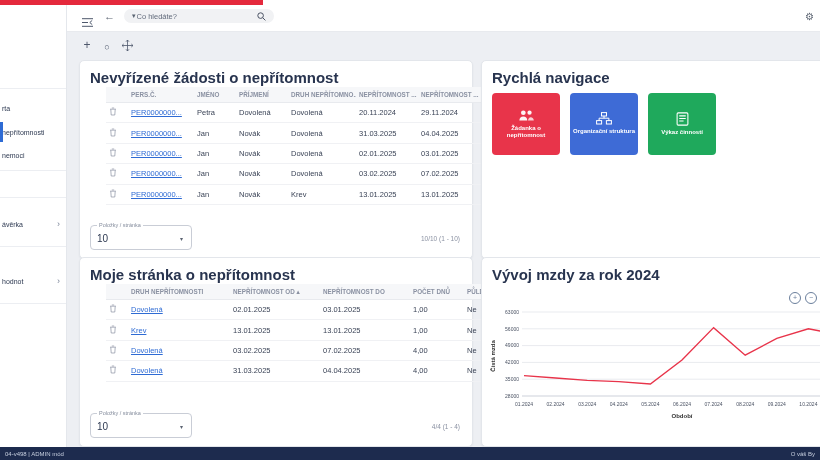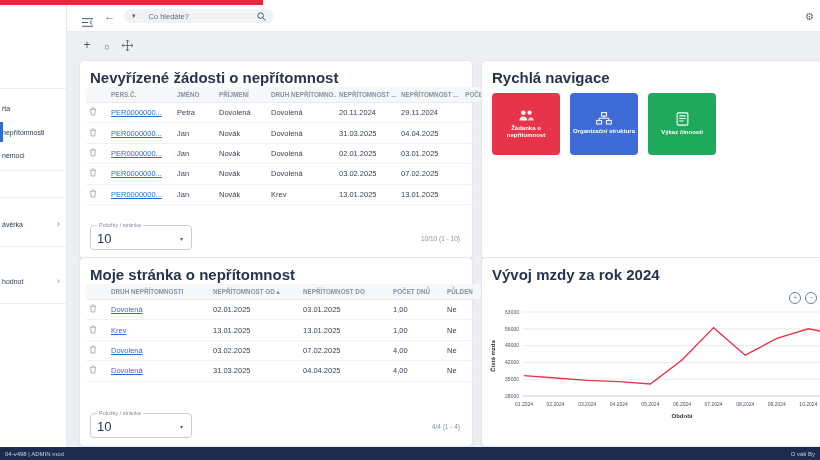--- a/index.html
+++ b/index.html
@@ -20,21 +20,21 @@
   .d1{top:83px}.d2{top:165px}.d3{top:192px}.d4{top:241px}.d5{top:298px}
   .active-bar{position:absolute;left:0;top:117px;width:3px;height:20px;background:#2e6bd4}
 
   
   .content{position:absolute;left:66px;top:5px;right:0;bottom:13px;background:#edeff3;overflow:hidden}
 
   .toolbar1{position:absolute;left:0;top:0;right:0;height:26px;background:#fff;border-bottom:1px solid #e8eaee}
   .collapse-btn{position:absolute;left:16px;top:8px}
   .back-btn{position:absolute;left:38px;top:5px;font-size:11px;color:#5b6472}
   .search-pill{position:absolute;left:58px;top:4px;width:134px;height:14px;background:#f1f2f4;
-               border-radius:9px;display:flex;align-items:center;padding:0 8px;gap:13px}
+               border-radius:9px;display:flex;align-items:center;padding:0 8px;gap:1px}
   .search-pill .chevron{font-size:7px;color:#5b6472}
   .search-pill .ph{font-size:7.5px;color:#636c7c;flex:1;white-space:nowrap;overflow:hidden}
   .gear-btn{position:absolute;right:6px;top:6px;font-size:10px;color:#5b6472;line-height:12px}
 
   .toolbar2{position:absolute;left:0;top:26px;right:0;height:32px}
   .tb2-btn{position:absolute;top:7px;width:14px;text-align:center;color:#4e586c;font-size:12px;line-height:14px}
   .plus-btn{left:14px}
   .circle-btn{left:34px;font-size:9px;top:9px}
   .move-btn{left:54px;top:9px}
   .workspace-select{position:absolute;left:72px;top:5px;width:130px;height:21px;background:#fff;
@@ -44,21 +44,21 @@
 
   
   .card{position:absolute;background:#fff;border:1px solid #e3e6eb;border-radius:5px;
         box-shadow:0 1px 2px rgba(20,30,60,.05)}
   .card-title{position:absolute;left:10px;top:8px;font-size:15px;font-weight:700;color:#28344f;white-space:nowrap}
   #card-pending{left:13px;top:55px;width:392px;height:197px}
   #card-nav{left:415px;top:55px;width:400px;height:197px}
   #card-mine{left:13px;top:252px;width:392px;height:188px}
   #card-chart{left:415px;top:252px;width:400px;height:188px}
 
-  table{border-collapse:collapse;position:absolute;left:6px;top:26px;width:372px;
+  table{border-collapse:collapse;position:absolute;left:26px;top:26px;width:372px;
         table-layout:fixed;font-size:7.5px;color:#3a4356}
   th{background:#f6f7f9;color:#8a91a2;font-size:6.3px;font-weight:700;text-align:left;
      padding:4px 3px;border-bottom:1px solid #e8eaee;white-space:nowrap;overflow:hidden}
   td{padding:4.2px 3px;border-bottom:1px solid #f0f1f4;white-space:nowrap;overflow:hidden}
   td.link{color:#2e6bd4;text-decoration:underline}
   #table-pending th:nth-child(1){width:16px}
   #table-pending th:nth-child(2){width:60px}
   #table-pending th:nth-child(3){width:36px}
   #table-pending th:nth-child(4){width:46px}
   #table-pending th:nth-child(5){width:62px}
@@ -70,21 +70,21 @@
   #table-mine th:nth-child(2){width:96px}
   #table-mine th:nth-child(3){width:84px}
   #table-mine th:nth-child(4){width:84px}
   #table-mine th:nth-child(5){width:48px}
   #table-mine th:nth-child(6){width:44px}
 
   fieldset.pagesize{position:absolute;left:10px;bottom:8px;width:88px;height:26px;margin:0;
                     border:1px solid #c9cdd6;border-radius:4px;padding:0 6px;display:flex;
                     align-items:center;min-width:0;background:#fff}
   fieldset.pagesize legend{font-size:5.5px;color:#868e9e;padding:0 2px}
-  .ps-val{font-size:13px;color:#2c3850}
+  .ps-val{font-size:10px;color:#2c3850}
   .ps-chev{margin-left:auto;font-size:6px;color:#5b6472;margin-right:2px}
   .range{position:absolute;right:12px;bottom:16px;font-size:6.5px;color:#8a91a2}
 
   
   .tiles{position:absolute;left:10px;top:32px;display:flex;gap:10px}
   .tile{width:62px;height:56px;border-radius:4px;color:#fff;display:flex;flex-direction:column;
         align-items:center;justify-content:center;gap:3px;padding:3px;cursor:pointer}
   .t-icon{display:flex;align-items:center;justify-content:center}
   .t-label{font-size:6px;font-weight:700;text-align:center;line-height:1.25}
 

